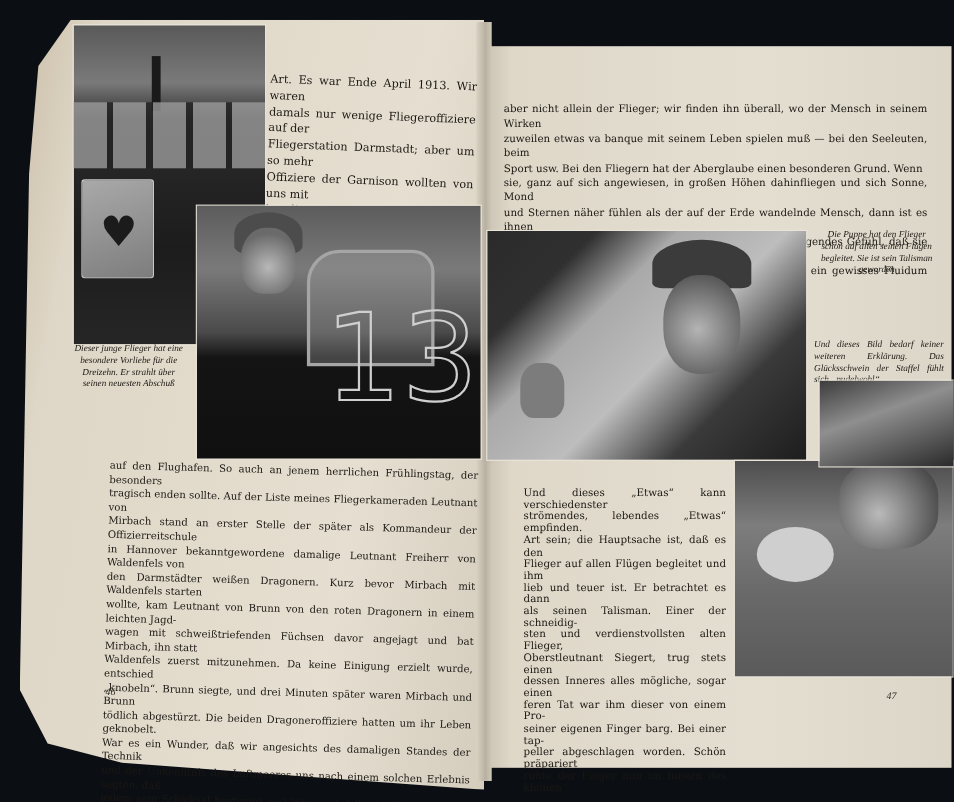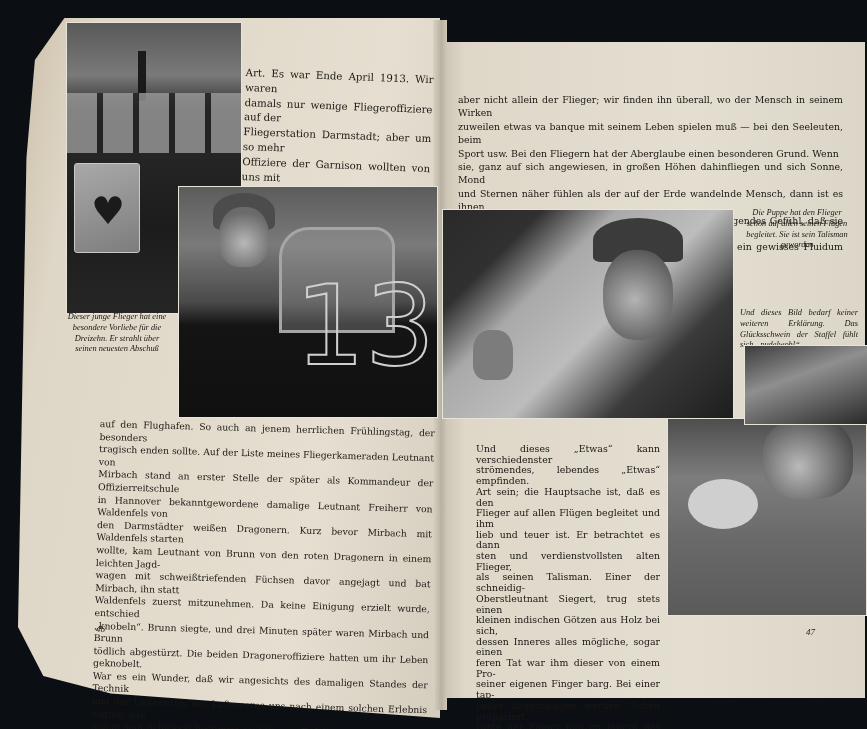--- a/index.html
+++ b/index.html
@@ -162,24 +162,23 @@
   <div class="pig"></div>
 </div>
 <div class="photo" id="photo-cap"></div>
 
 <div class="text" style="left:476px; top:444px; width:184px; font-size:9.4px; line-height:10.7px;">
   <p>Und dieses „Etwas“ kann verschiedenster</p>
   <p>strömendes, lebendes „Etwas“ empfinden.</p>
   <p>Art sein; die Hauptsache ist, daß es den</p>
   <p>Flieger auf allen Flügen begleitet und ihm</p>
   <p>lieb und teuer ist. Er betrachtet es dann</p>
+  <p>als seinen Talisman. Einer der schneidig-</p>
   <p>sten und verdienstvollsten alten Flieger,</p>
-  <p>als seinen Talisman. Einer der schneidig-</p>
   <p>Oberstleutnant Siegert, trug stets einen</p>
-  <p>kleinen indischen Götzen aus Holz bei sich,</p>
   <p>dessen Inneres alles mögliche, sogar einen</p>
   <p>feren Tat war ihm dieser von einem Pro-</p>
   <p>seiner eigenen Finger barg. Bei einer tap-</p>
   <p>peller abgeschlagen worden. Schön präpariert</p>
   <p>ruhte der Finger nun im Innern des kleinen</p>
 
 </div>
 
 <div class="pagenum" style="left:806px; top:627px;">47</div>
 

